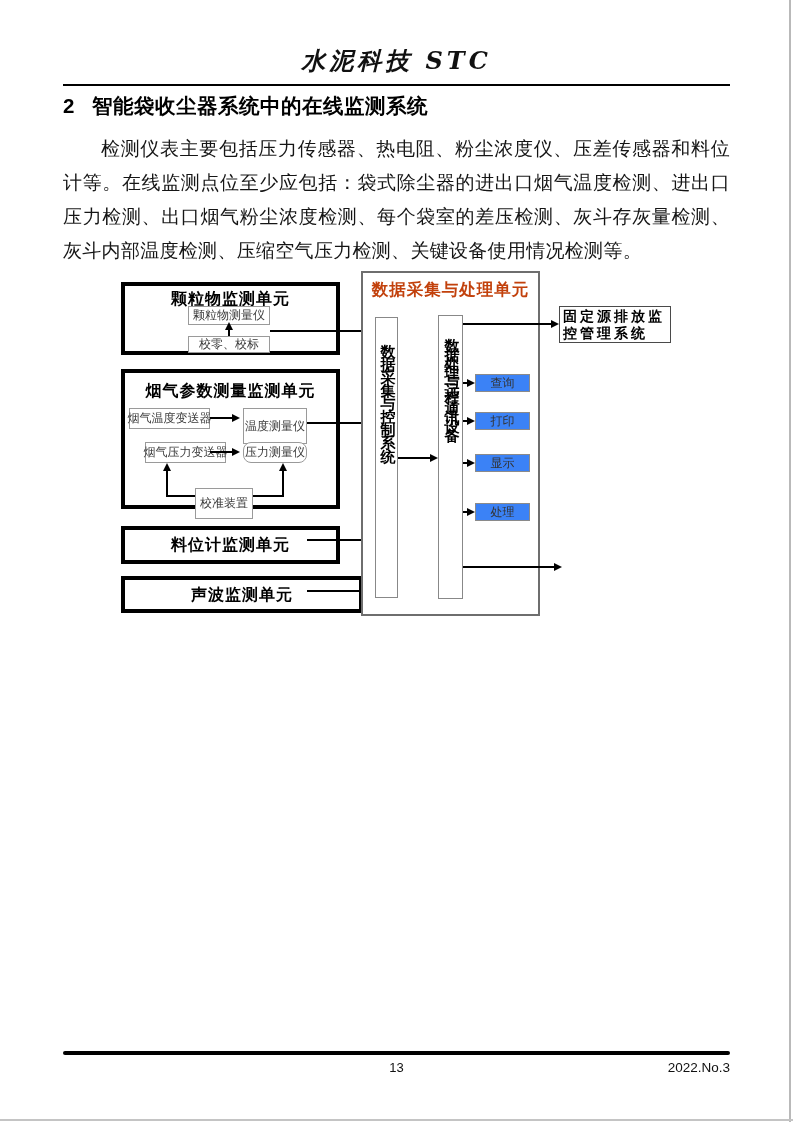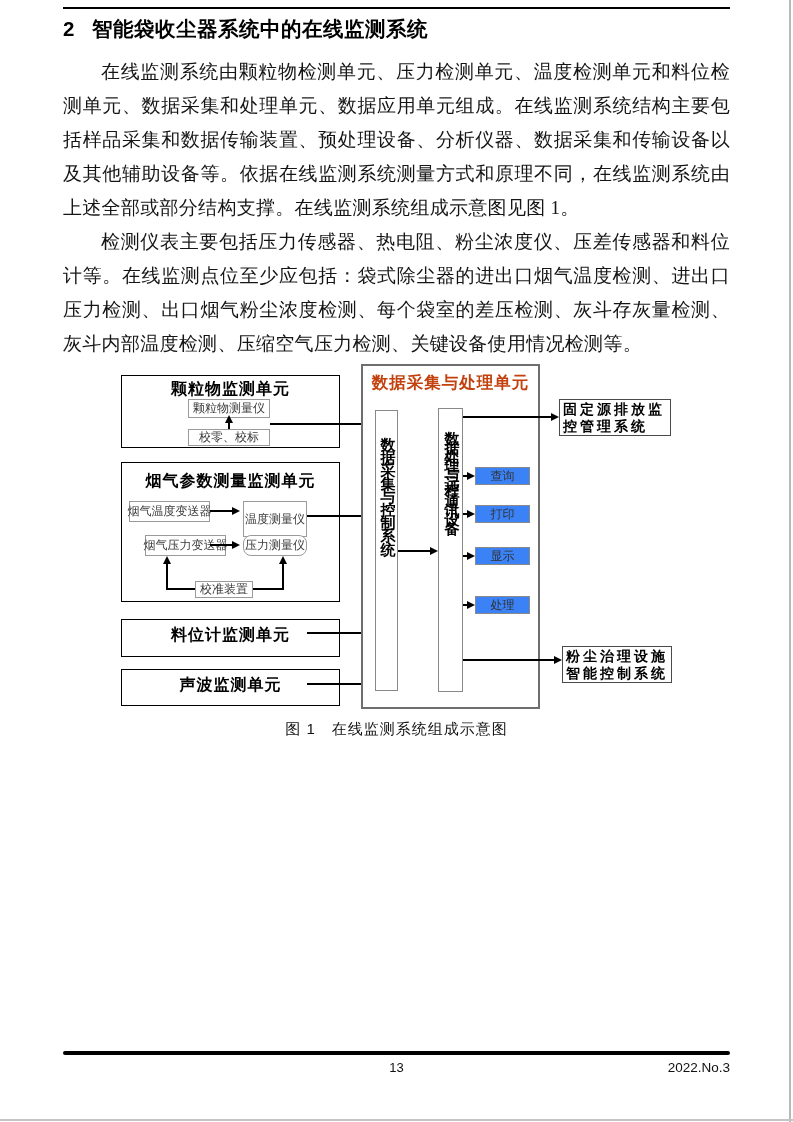--- a/index.html
+++ b/index.html
@@ -22,21 +22,21 @@
   }
   .section-heading .num{display:inline-block;margin-right:17px;}
   .body-par{
     margin:0;font-size:19px;line-height:34px;text-align:justify;text-indent:2em;
     letter-spacing:0.3px;color:#151515;
   }
   .body-par:first-of-type{margin-top:13px;}
   
   .diagram{position:relative;width:667px;height:352px;margin-top:-2px;font-family:"Liberation Sans",sans-serif;}
   .dbox{position:absolute;background:#fff;}
-  .unit{border:1px solid #000000;}
+  .unit{border:4px solid #000000;}
   .unit-title{font-weight:bold;font-size:16px;letter-spacing:1px;text-align:center;color:#000;}
   .small-box{
     border:1px solid #9a9a9a;font-size:12px;color:#3a3a3a;
     display:flex;align-items:center;justify-content:center;white-space:nowrap;
   }
   .fn-box{
     position:absolute;border:1px solid #8a8a8a;background:#3b82f6;font-size:12px;color:#333;
     display:flex;align-items:center;justify-content:center;
   }
   .big-box{border:2px solid #6e6e6e;}
@@ -60,27 +60,27 @@
   .footer-rule{position:absolute;left:63px;width:667px;top:1051px;height:4px;background:#000;border-radius:2px;}
   .footer-page{position:absolute;left:63px;width:667px;top:1060px;text-align:center;font-family:"Liberation Sans",sans-serif;font-size:13px;color:#111;}
   .footer-issue{position:absolute;right:63px;top:1060px;font-family:"Liberation Sans",sans-serif;font-size:13.5px;color:#111;}
 </style>
 </head>
 <body>
 
 <div class="page">
   <div class="content">
 
+    <div class="journal-title">水泥科技 STC</div>
     <div class="header-rule"></div>
 
     <div class="section-heading">
       <span class="num">2</span><span>智能袋收尘器系统中的在线监测系统</span>
     </div>
 
-    <p class="body-par">在线监测系统由颗粒物检测单元、压力检测单元、温度检测单元和料位检测单元、数据采集和处理单元、数据应用单元组成。在线监测系统结构主要包括样品采集和数据传输装置、预处理设备、分析仪器、数据采集和传输设备以及其他辅助设备等。依据在线监测系统测量方式和原理不同，在线监测系统由上述全部或部分结构支撑。在线监测系统组成示意图见图 1。</p>
     <p class="body-par">检测仪表主要包括压力传感器、热电阻、粉尘浓度仪、压差传感器和料位计等。在线监测点位至少应包括：袋式除尘器的进出口烟气温度检测、进出口压力检测、出口烟气粉尘浓度检测、每个袋室的差压检测、灰斗存灰量检测、灰斗内部温度检测、压缩空气压力检测、关键设备使用情况检测等。</p>
 
     <div class="diagram">
 
       <div class="dbox unit" style="left:58px;top:16px;width:219px;height:73px;">
         <div class="unit-title" style="padding-top:3px;">颗粒物监测单元</div>
       </div>
       <div class="dbox small-box" style="left:125px;top:40px;width:82px;height:19px;">颗粒物测量仪</div>
       <div class="dbox small-box" style="left:125px;top:70px;width:82px;height:17px;">校零、校标</div>
       <div class="vline" style="left:165px;top:62px;height:8px;"></div>
@@ -92,37 +92,37 @@
         <div class="unit-title" style="padding-top:8px;">烟气参数测量监测单元</div>
       </div>
       <div class="dbox small-box" style="left:66px;top:142px;width:81px;height:21px;">烟气温度变送器</div>
       <div class="dbox small-box" style="left:180px;top:142px;width:64px;height:36px;">温度测量仪</div>
       <div class="hline" style="left:147px;top:151px;width:22px;"></div>
       <div class="arrow-r" style="left:169px;top:148px;"></div>
       <div class="dbox small-box" style="left:82px;top:176px;width:81px;height:21px;">烟气压力变送器</div>
       <div class="dbox small-box" style="left:180px;top:176px;width:64px;height:21px;border-radius:8px;">压力测量仪</div>
       <div class="hline" style="left:147px;top:185px;width:22px;"></div>
       <div class="arrow-r" style="left:169px;top:182px;"></div>
-      <div class="dbox small-box" style="left:132px;top:222px;width:58px;height:17px;">校准装置</div>
+      <div class="dbox small-box" style="left:132px;top:222px;width:58px;height:31px;">校准装置</div>
       <div class="hline" style="left:104px;top:229px;width:28px;"></div>
       <div class="vline" style="left:103px;top:204px;height:27px;"></div>
       <div class="arrow-u" style="left:100px;top:197px;"></div>
       <div class="hline" style="left:190px;top:229px;width:30px;"></div>
       <div class="vline" style="left:219px;top:204px;height:27px;"></div>
       <div class="arrow-u" style="left:216px;top:197px;"></div>
       <div class="hline" style="left:244px;top:156px;width:60px;"></div>
       <div class="arrow-r" style="left:304px;top:153px;"></div>
 
       <div class="dbox unit" style="left:58px;top:260px;width:219px;height:38px;">
         <div class="unit-title" style="padding-top:5px;">料位计监测单元</div>
       </div>
       <div class="hline" style="left:244px;top:273px;width:60px;"></div>
       <div class="arrow-r" style="left:304px;top:270px;"></div>
 
-      <div class="dbox unit" style="left:58px;top:310px;width:219px;height:37px;">
+      <div class="dbox unit" style="left:58px;top:310px;width:242px;height:37px;">
         <div class="unit-title" style="padding-top:5px;">声波监测单元</div>
       </div>
       <div class="hline" style="left:244px;top:324px;width:60px;"></div>
       <div class="arrow-r" style="left:304px;top:321px;"></div>
 
       <div class="dbox big-box" style="left:298px;top:5px;width:179px;height:345px;"></div>
       <div class="big-title" style="left:298px;top:13px;width:179px;">数据采集与处理单元</div>
       <div class="vbar acq" style="left:312px;top:51px;width:23px;height:281px;">数据采集与控制系统</div>
       <div class="vbar proc" style="left:375px;top:49px;width:25px;height:284px;">数据处理与远程通讯设备</div>
       <div class="hline" style="left:335px;top:191px;width:32px;"></div>
@@ -137,27 +137,25 @@
       <div class="fn-box" style="left:412px;top:188px;width:55px;height:18px;">显示</div>
       <div class="hline" style="left:400px;top:196px;width:6px;"></div>
       <div class="arrow-r" style="left:404px;top:193px;"></div>
       <div class="fn-box" style="left:412px;top:237px;width:55px;height:18px;">处理</div>
       <div class="hline" style="left:400px;top:245px;width:6px;"></div>
       <div class="arrow-r" style="left:404px;top:242px;"></div>
 
       <div class="ext-box" style="left:496px;top:40px;width:112px;height:37px;">固定源排放监控管理系统</div>
       <div class="hline" style="left:400px;top:57px;width:88px;"></div>
       <div class="arrow-r" style="left:488px;top:54px;"></div>
-      <div class="ext-box" style="left:499px;top:287px;width:110px;height:37px;">粉尘治理设施智能控制系统</div>
       <div class="hline" style="left:400px;top:300px;width:91px;"></div>
       <div class="arrow-r" style="left:491px;top:297px;"></div>
 
     </div>
 
-    <div class="fig-caption">图 1　在线监测系统组成示意图</div>
 
   </div>
 
   <div class="footer-rule"></div>
   <div class="footer-page">13</div>
   <div class="footer-issue">2022.No.3</div>
 
   <div class="scan-edge-right"></div>
   <div class="scan-edge-bottom"></div>
 </div>

